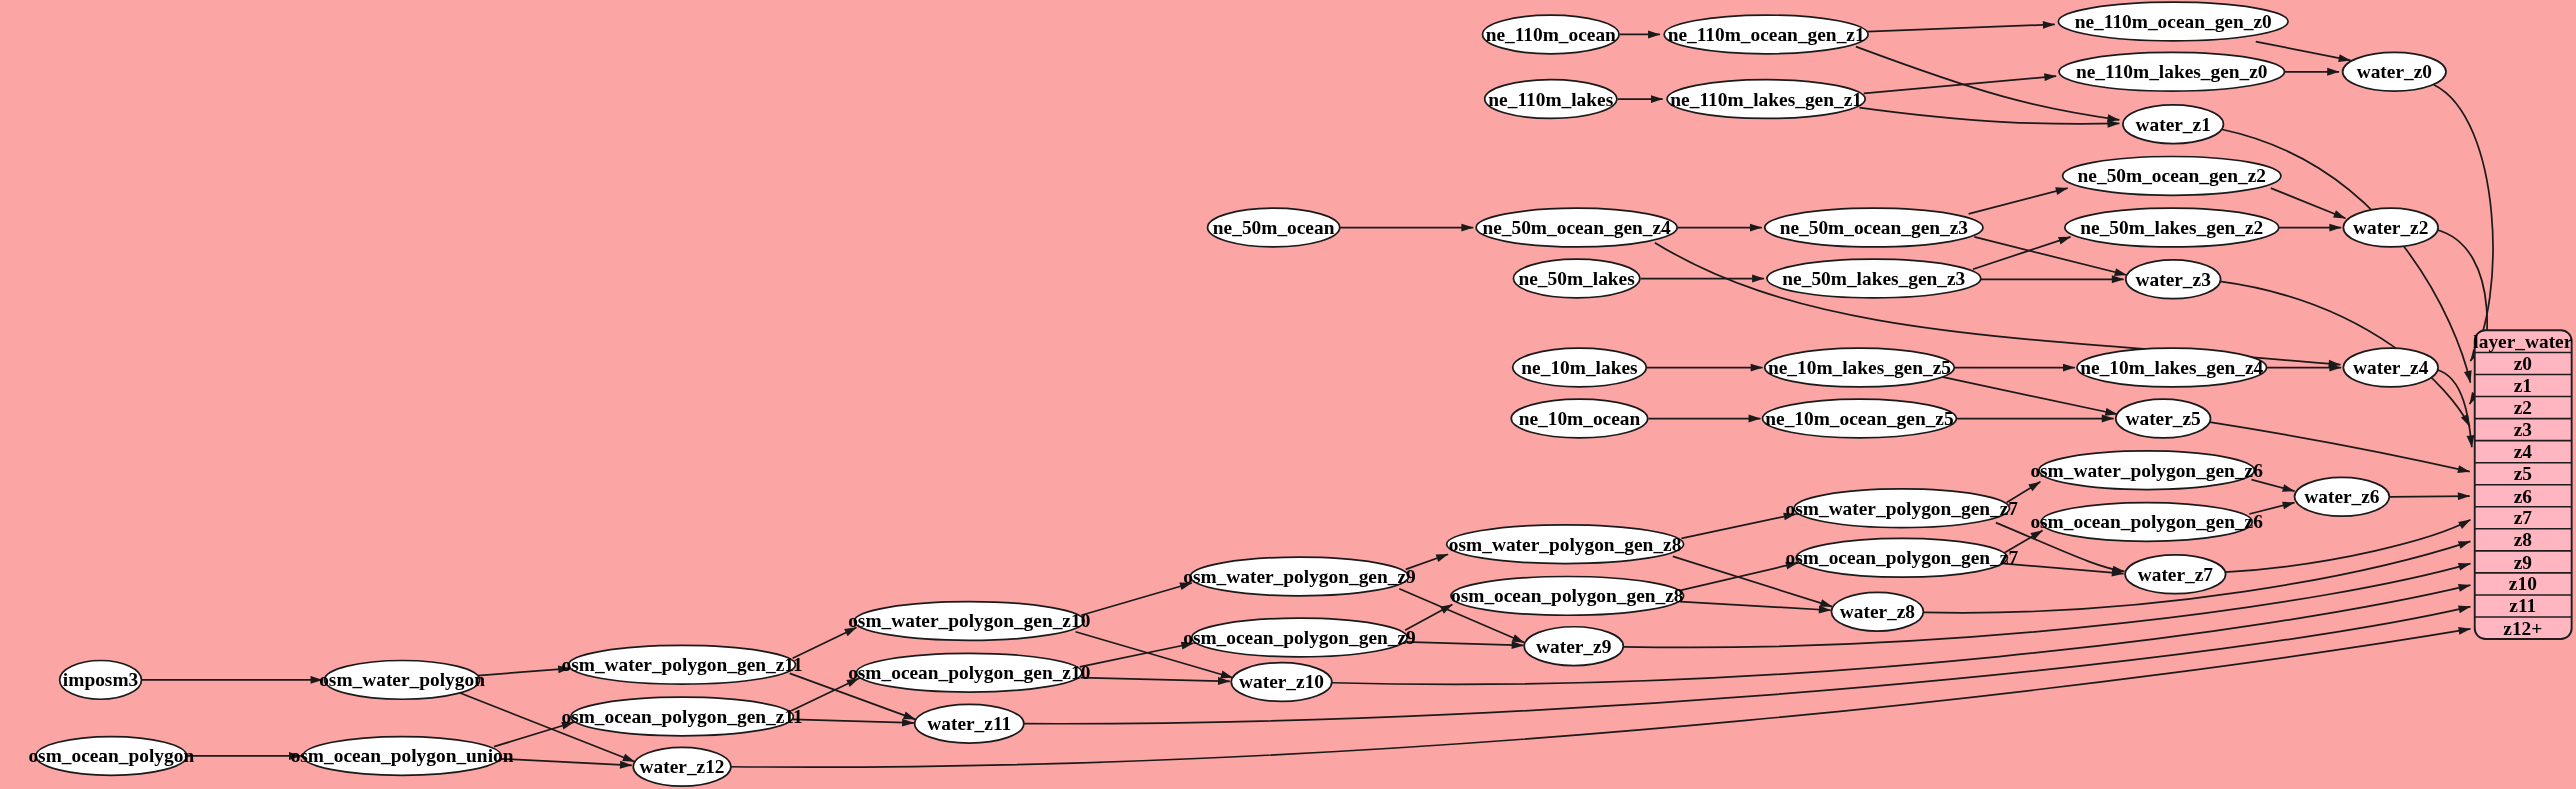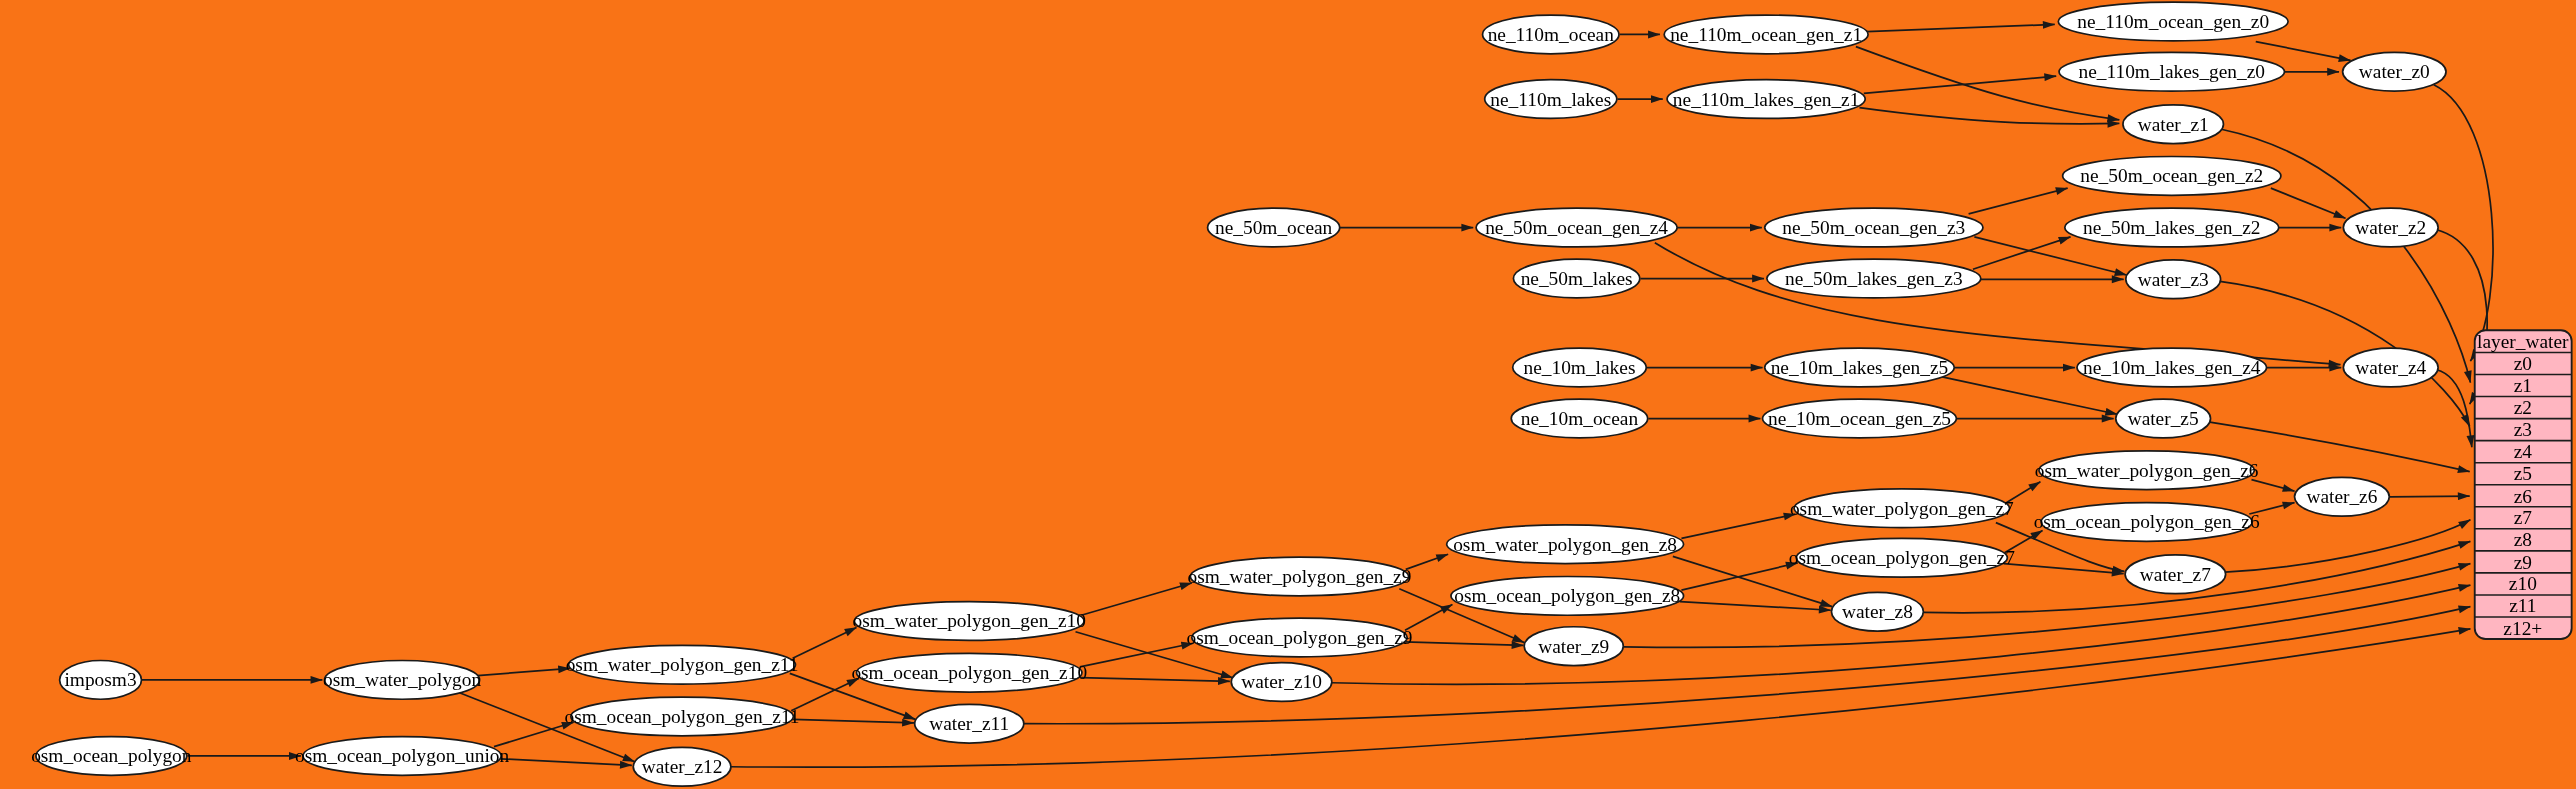--- a/index.html
+++ b/index.html
@@ -1,16 +1,16 @@
 <!DOCTYPE html>
 <html style="font-size:11.5px"><head>
 <meta charset="utf-8">
 <style>
   html,body{margin:0;padding:0;background:#ffffff;}
-  .stage{position:relative;width:2576px;height:789px;background:#f97316;overflow:hidden;}
+  .stage{position:relative;width:2576px;height:789px;background:#fca5a5;overflow:hidden;font-weight:bold;}
   svg{display:block;}
   .node ellipse{fill:#ffffff;stroke:#1a1a1a;stroke-width:2.4;}
   .node text{fill:#000000;font-family:"Liberation Serif","DejaVu Serif",serif;font-size:27px;text-anchor:middle;}
   .edges path{fill:none;stroke:#1a1a1a;stroke-width:2.4;}
   .tbl-outer{stroke:#1c1c1c;stroke-width:2.6;}
   .tbl-line{stroke:#1c1c1c;stroke-width:2.2;}
   .tbl text{fill:#000000;font-family:"Liberation Serif","DejaVu Serif",serif;font-size:27px;text-anchor:middle;}
 </style>
 </head>
 <body>

